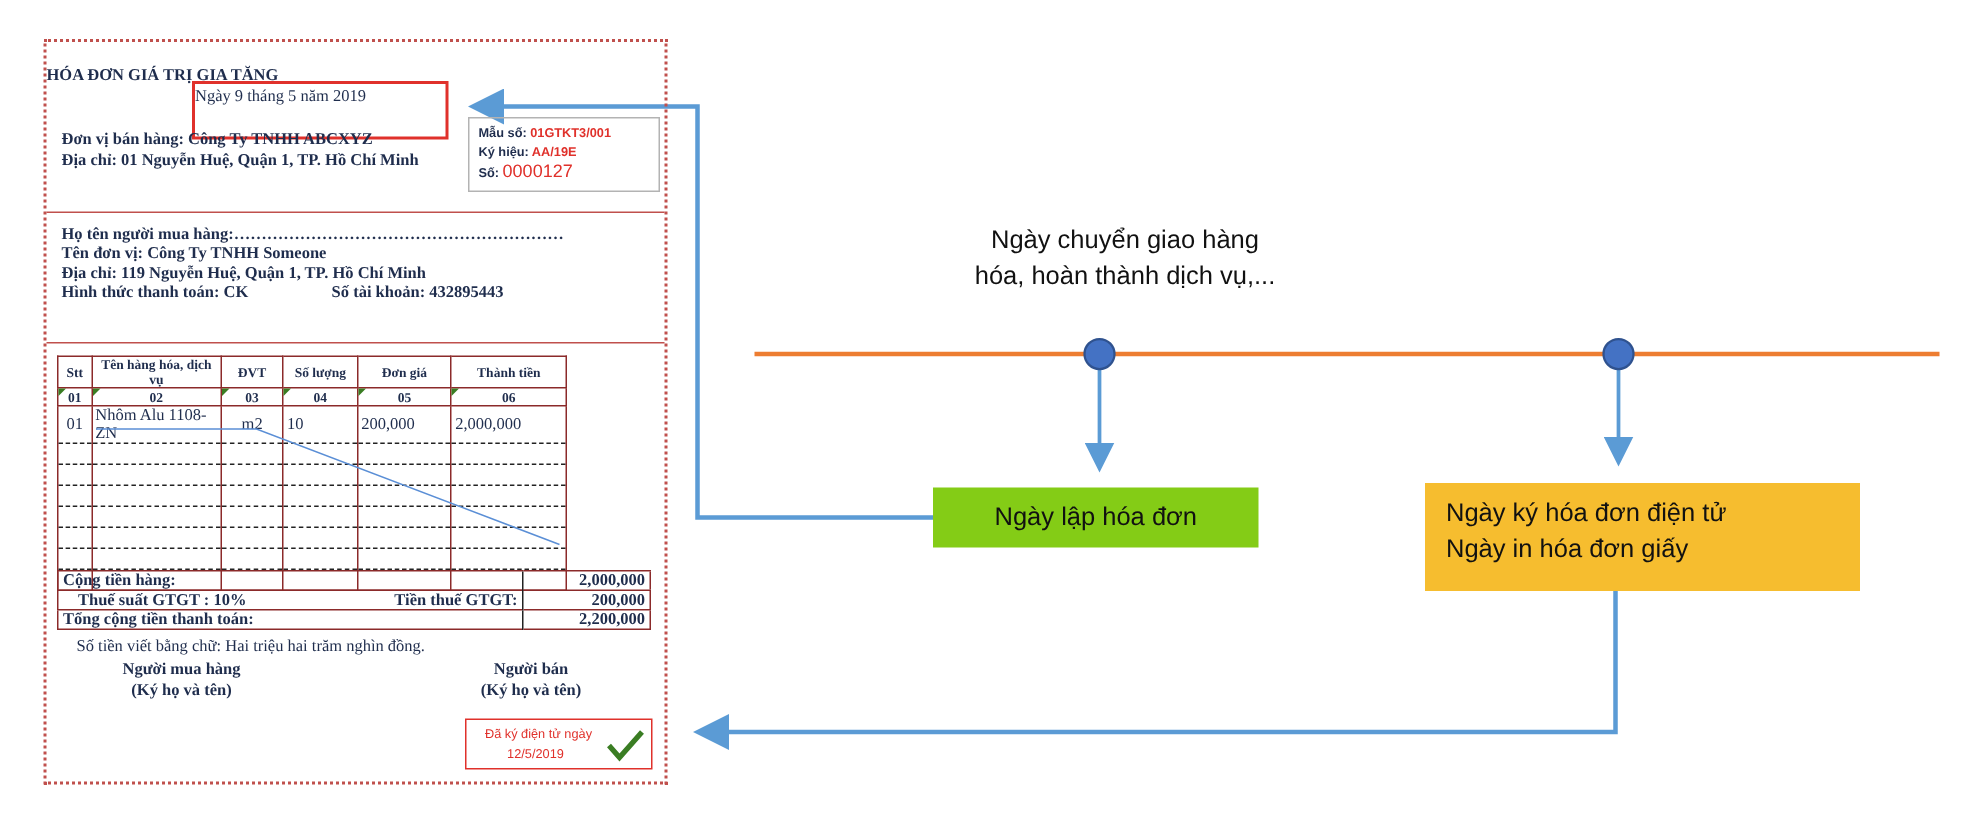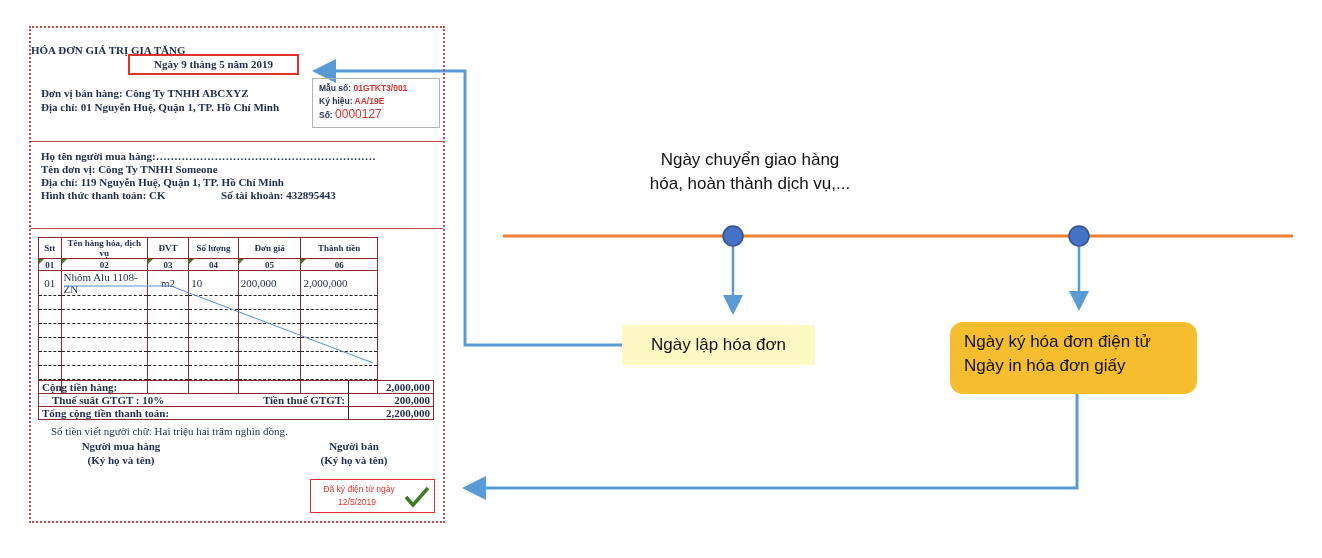--- a/index.html
+++ b/index.html
@@ -1,20 +1,20 @@
 <!DOCTYPE html>
 <html><head>
 <meta charset="utf-8">
 <style>
   html, body { margin:0; padding:0; background:#ffffff; }
   body { width:1322px; height:558px; position:relative; overflow:hidden; font-family:"Liberation Serif", serif; }
   .abs { position:absolute; }
   .invoice { left:29px; top:26px; width:416px; height:497px; border:2px dotted #c0504d; box-sizing:border-box; }
   .inv-title { left:0; width:416px; top:16px; text-align:left; font-weight:bold; font-size:11px; color:#1f2d4d; }
-  .date-box { left:97px; top:26px; width:171px; height:21px; border:2px solid #e0312b; box-sizing:border-box; text-align:center; font-size:11px; line-height:17px; color:#1f2d4d;font-weight:bold; }
+  .date-box { left:97px; top:26px; width:171px; height:39px; border:2px solid #e0312b; box-sizing:border-box; text-align:left; font-size:11px; line-height:17px; color:#1f2d4d; }
   .seller { left:10px; top:58px; font-weight:bold; font-size:11px; line-height:14px; color:#1f2d4d; }
   .code-box { left:281px; top:50px; width:128px; height:50px; border:1px solid #b3b3b3; box-sizing:border-box; padding:3px 6px; font-family:"Liberation Sans", sans-serif; font-size:8.5px; line-height:13px; color:#1f2d4d; font-weight:bold; }
   .code-box .v { color:#e0312b; }
   .code-box .big { color:#e0312b; font-size:12px; font-weight:normal; }
   .sep { left:0; width:412px; height:1px; background:#c0504d; }
   .buyer { left:10px; top:122px; font-weight:bold; font-size:11px; line-height:13px; color:#1f2d4d; }
   table.items { position:absolute; left:7px; top:209px; width:340px; border-collapse:collapse; font-size:10px; color:#1f2d4d; }
   table.items td { border-left:1.5px solid #8b2a2a; border-right:1.5px solid #8b2a2a; padding:0 2px; height:13px; }
   table.items tr.hdr td { border-top:1.5px solid #8b2a2a; border-bottom:1.5px solid #8b2a2a; font-weight:bold; font-size:9px; text-align:center; height:13px; }
   table.items tr.code td { border-bottom:1.5px solid #8b2a2a; font-weight:bold; font-size:9px; text-align:center; height:11px; position:relative; }
@@ -23,22 +23,22 @@
   table.items tr.row.last td { border-bottom:1.5px solid #8b2a2a; }
   .r { text-align:left; } .c { text-align:center; }
   .totals { position:absolute; left:7px; top:352px; width:396px; border:1.5px solid #8b2a2a; border-collapse:collapse; font-size:11px; font-weight:bold; color:#1f2d4d; }
   .totals td { border-top:1.5px solid #8b2a2a; padding:0 3px; height:12px; }
   .totals td.val { border-left:1.5px solid #222; text-align:right; width:78px; }
   .words { left:20px; top:397px; font-size:11px; color:#1f2d4d; }
   .sign { font-weight:bold; font-size:11px; text-align:center; color:#1f2d4d; line-height:14px; }
   .esig { left:279px; top:451px; width:125px; height:34px; border:1.5px solid #e0312b; box-sizing:border-box; font-family:"Liberation Sans", sans-serif; font-size:8.5px; color:#e0312b; }
   .timeline-text { left:600px; top:148px; width:300px; text-align:center; font-family:"Liberation Sans", sans-serif; font-size:17px; line-height:24px; color:#111; }
   .box { font-family:"Liberation Sans", sans-serif; font-size:17px; color:#111; box-sizing:border-box; }
-  .green { left:622px; top:325px; width:193px; height:40px; background:#fef9c3; text-align:center; line-height:40px; }
-  .yellow { left:950px; top:322px; width:247px; height:72px; background:#f6bd2f; padding:8px 14px; line-height:24px;border-radius:13px; }
+  .green { left:622px; top:325px; width:217px; height:40px; background:#84cc16; text-align:center; line-height:40px; }
+  .yellow { left:950px; top:322px; width:290px; height:72px; background:#f6bd2f; padding:8px 14px; line-height:24px; }
 </style>
 </head>
 <body>
 
 <svg class="abs" style="left:0;top:0" width="1322" height="558">
   <defs>
     <marker id="ah" markerWidth="8" markerHeight="8" refX="6" refY="4" orient="auto">
       <path d="M0,0 L8,4 L0,8 z" fill="#5b9bd5"></path>
     </marker>
   </defs>
@@ -196,21 +196,21 @@
       </td>
       <td class="val">200,000</td>
     </tr>
     <tr>
       <td class="r">Tổng cộng tiền thanh toán:</td>
       <td class="val">2,200,000</td>
     </tr>
   </tbody>
     </table>
 
-  <div class="abs words">Số tiền viết người chữ:  Hai triệu hai trăm nghìn đồng.</div>
+  <div class="abs words">Số tiền viết bằng chữ:  Hai triệu hai trăm nghìn đồng.</div>
 
   <div class="abs sign" style="left:35px;top:411px;width:110px">
     <div>Người mua hàng</div>
     <div>(Ký họ và tên)</div>
   </div>
   <div class="abs sign" style="left:268px;top:411px;width:110px">
     <div>Người bán</div>
     <div>(Ký họ và tên)</div>
   </div>
 

